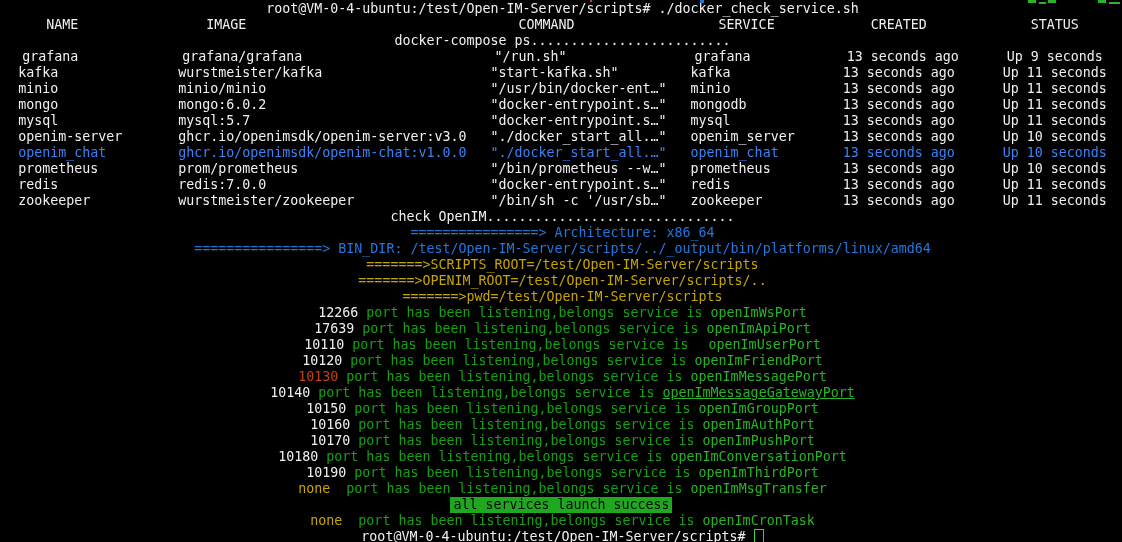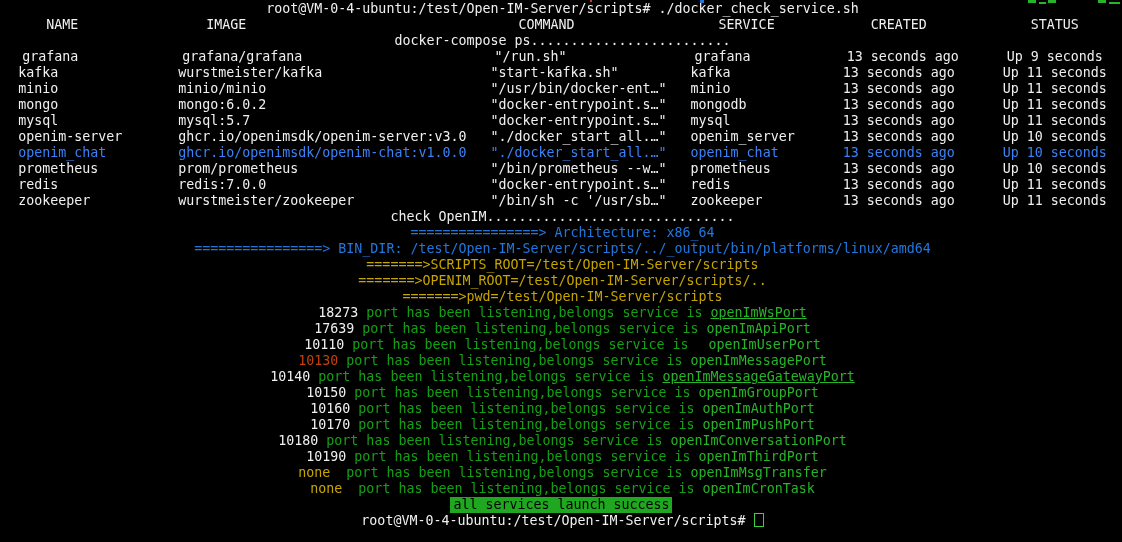--- a/index.html
+++ b/index.html
@@ -43,33 +43,34 @@
       <div class="line"><span style="color: #3b82f6;">openim_chat         ghcr.io/openimsdk/openim-chat:v1.0.0   "./docker_start_all.…"   openim_chat        13 seconds ago      Up 10 seconds</span></div>
       <div class="line"><span style="color: rgb(240, 240, 240);">prometheus          prom/prometheus                        "/bin/prometheus --w…"   prometheus         13 seconds ago      Up 10 seconds</span></div>
       <div class="line"><span style="color: rgb(240, 240, 240);">redis               redis:7.0.0                            "docker-entrypoint.s…"   redis              13 seconds ago      Up 11 seconds</span></div>
       <div class="line"><span style="color: rgb(240, 240, 240);">zookeeper           wurstmeister/zookeeper                 "/bin/sh -c '/usr/sb…"   zookeeper          13 seconds ago      Up 11 seconds</span></div>
       <div class="line"><span style="color: rgb(240, 240, 240);">check OpenIM...............................</span></div>
       <div class="line"><span style="color: rgb(34, 119, 221);">================&gt; Architecture: x86_64</span></div>
       <div class="line"><span style="color: rgb(34, 119, 221);">================&gt; BIN_DIR: /test/Open-IM-Server/scripts/../_output/bin/platforms/linux/amd64</span></div>
       <div class="line"><span style="color: rgb(199, 165, 0);">=======&gt;SCRIPTS_ROOT=/test/Open-IM-Server/scripts</span></div>
       <div class="line"><span style="color: rgb(199, 165, 0);">=======&gt;OPENIM_ROOT=/test/Open-IM-Server/scripts/..</span></div>
       <div class="line"><span style="color: rgb(199, 165, 0);">=======&gt;pwd=/test/Open-IM-Server/scripts</span></div>
-      <div class="line"><span style="color: rgb(240, 240, 240);">18273 </span><span style="color: rgb(22, 160, 22);">port has been listening,belongs service is </span><span style="color: rgb(40, 180, 40); text-decoration: underline;">openImWsPort</span></div>
+      <div class="line"><span style="color: rgb(240, 240, 240);">12266 </span><span style="color: rgb(22, 160, 22);">port has been listening,belongs service is </span><span style="color: rgb(40, 180, 40);">openImWsPort</span></div>
       <div class="line"><span style="color: rgb(240, 240, 240);">17639 </span><span style="color: rgb(22, 160, 22);">port has been listening,belongs service is </span><span style="color: rgb(40, 180, 40);">openImApiPort</span></div>
       <div class="line"><span style="color: rgb(240, 240, 240);">10110 </span><span style="color: rgb(22, 160, 22);">port has been listening,belongs service is </span><span style="color: rgb(40, 180, 40); margin-left: 12px;">openImUserPort</span></div>
+      <div class="line"><span style="color: rgb(240, 240, 240);">10120 </span><span style="color: rgb(22, 160, 22);">port has been listening,belongs service is </span><span style="color: rgb(40, 180, 40);">openImFriendPort</span></div>
       <div class="line"><span style="color: #c2410c;">10130 </span><span style="color: rgb(22, 160, 22);">port has been listening,belongs service is </span><span style="color: rgb(40, 180, 40);">openImMessagePort</span></div>
       <div class="line"><span style="color: rgb(240, 240, 240);">10140 </span><span style="color: rgb(22, 160, 22);">port has been listening,belongs service is </span><span style="color: rgb(40, 180, 40); text-decoration: underline;">openImMessageGatewayPort</span></div>
       <div class="line"><span style="color: rgb(240, 240, 240);">10150 </span><span style="color: rgb(22, 160, 22);">port has been listening,belongs service is </span><span style="color: rgb(40, 180, 40);">openImGroupPort</span></div>
       <div class="line"><span style="color: rgb(240, 240, 240);">10160 </span><span style="color: rgb(22, 160, 22);">port has been listening,belongs service is </span><span style="color: rgb(40, 180, 40);">openImAuthPort</span></div>
       <div class="line"><span style="color: rgb(240, 240, 240);">10170 </span><span style="color: rgb(22, 160, 22);">port has been listening,belongs service is </span><span style="color: rgb(40, 180, 40);">openImPushPort</span></div>
       <div class="line"><span style="color: rgb(240, 240, 240);">10180 </span><span style="color: rgb(22, 160, 22);">port has been listening,belongs service is </span><span style="color: rgb(40, 180, 40);">openImConversationPort</span></div>
       <div class="line"><span style="color: rgb(240, 240, 240);">10190 </span><span style="color: rgb(22, 160, 22);">port has been listening,belongs service is </span><span style="color: rgb(40, 180, 40);">openImThirdPort</span></div>
       <div class="line"><span style="color: rgb(199, 165, 0);">none</span><span style="color: rgb(240, 240, 240);">  </span><span style="color: rgb(22, 160, 22);">port has been listening,belongs service is </span><span style="color: rgb(40, 180, 40);">openImMsgTransfer</span></div>
+      <div class="line"><span class="success" style="background: rgb(31, 168, 31); color: rgb(0, 0, 0);">all services launch success</span></div>
       <div class="line"><span style="color: rgb(199, 165, 0);">none</span><span style="color: rgb(240, 240, 240);">  </span><span style="color: rgb(22, 160, 22);">port has been listening,belongs service is </span><span style="color: rgb(40, 180, 40);">openImCronTask</span></div>
-      <div class="line"><span class="success" style="background: rgb(31, 168, 31); color: rgb(0, 0, 0);">all services launch success</span></div>
       <div class="line"><span style="color: rgb(240, 240, 240);">root@VM-0-4-ubuntu:/test/Open-IM-Server/scripts# </span><span class="cursor" style="border-color: rgb(63, 208, 63);"></span></div>
     </div>
 <div class="frag" style="left: 590px; top: 0px; width: 2px; height: 2px; background: rgb(204, 51, 51);"></div>
     <div class="frag" style="left: 700px; top: 0px; width: 4px; height: 3px; background: rgb(34, 119, 221);"></div>
     <div class="frag" style="left: 1028px; top: 0px; width: 8px; height: 3px; background: rgb(40, 180, 40);"></div>
     <div class="frag" style="left: 1039px; top: 2px; width: 7px; height: 2px; background: rgb(40, 180, 40);"></div>
     <div class="frag" style="left: 1048px; top: 0px; width: 8px; height: 3px; background: rgb(40, 180, 40);"></div>
     <div class="frag" style="left: 1098px; top: 0px; width: 8px; height: 3px; background: rgb(40, 180, 40);"></div>
     <div class="frag" style="left: 1109px; top: 2px; width: 11px; height: 2px; background: rgb(40, 180, 40);"></div>
   </div>

